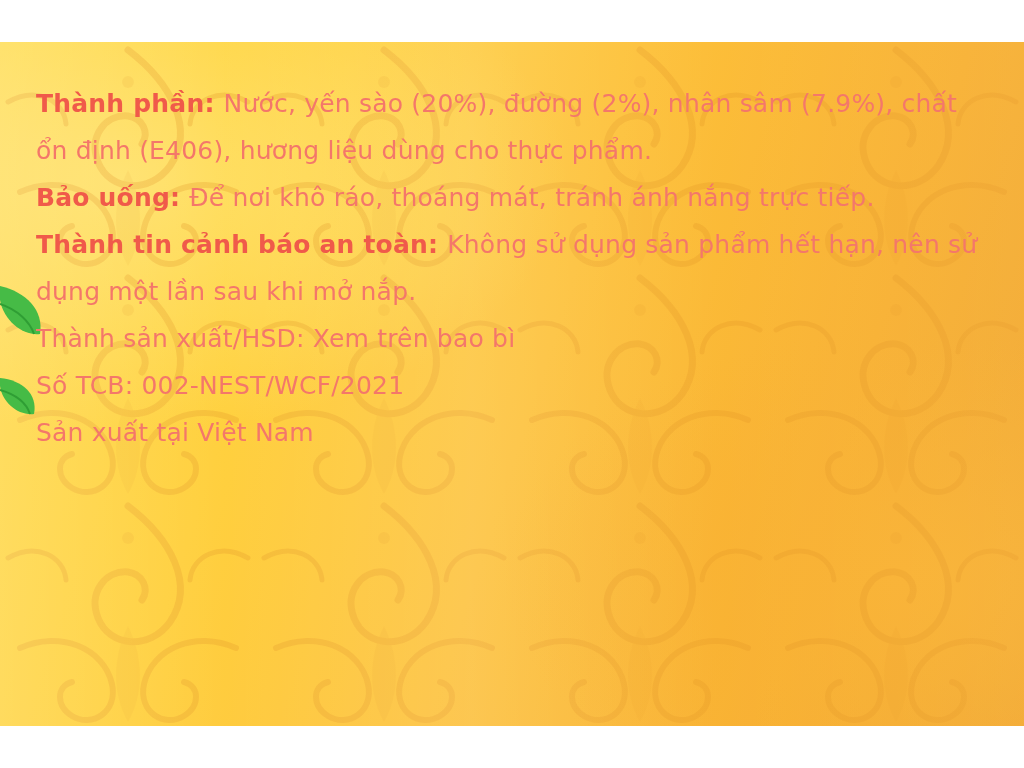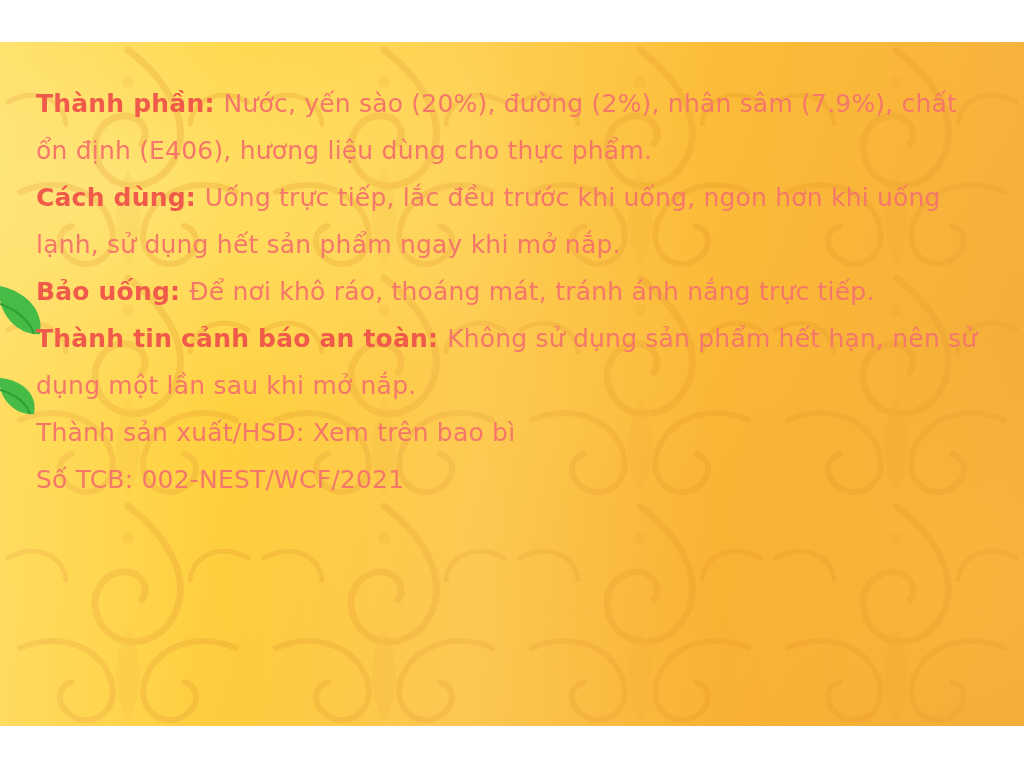--- a/index.html
+++ b/index.html
@@ -127,30 +127,28 @@
         <path d="M0 18 C 14 22, 26 30, 30 42" fill="none" stroke="#2f9e34" stroke-width="2"></path>
       </svg>
     </div>
 
     <div class="text-block">
 
       <p class="para">
         <span class="lead">Thành phần</span><span class="lead">: </span><span class="body-txt">Nước, yến sào (20%), đường (2%), nhân sâm (7.9%), chất ổn định (E406), hương liệu dùng cho thực phẩm.</span>
       </p>
 
-      <p class="para">
-        <span class="lead">Cách dùng</span><span class="lead">: </span><span class="body-txt">Uống trực tiếp, lắc đều trước khi uống, ngon hơn khi uống lạnh, sử dụng hết sản phẩm ngay khi mở nắp.</span>
-      </p>
 
       <p class="para">
         <span class="lead">Bảo uống</span><span class="lead">: </span><span class="body-txt">Để nơi khô ráo, thoáng mát, tránh ánh nắng trực tiếp.</span>
       </p>
 
       <p class="para">
         <span class="lead">Thành tin cảnh báo an toàn</span><span class="lead">: </span><span class="body-txt">Không sử dụng sản phẩm hết hạn, nên sử dụng một lần sau khi mở nắp.</span>
       </p>
 
       <p class="para plain-line">Thành sản xuất/HSD: Xem trên bao bì</p>
       <p class="para plain-line">Số TCB: 002-NEST/WCF/2021</p>
+      <p class="para plain-line">Sản xuất tại Việt Nam</p>
 
     </div>
   </div>
 </div>
 
 </body></html>

